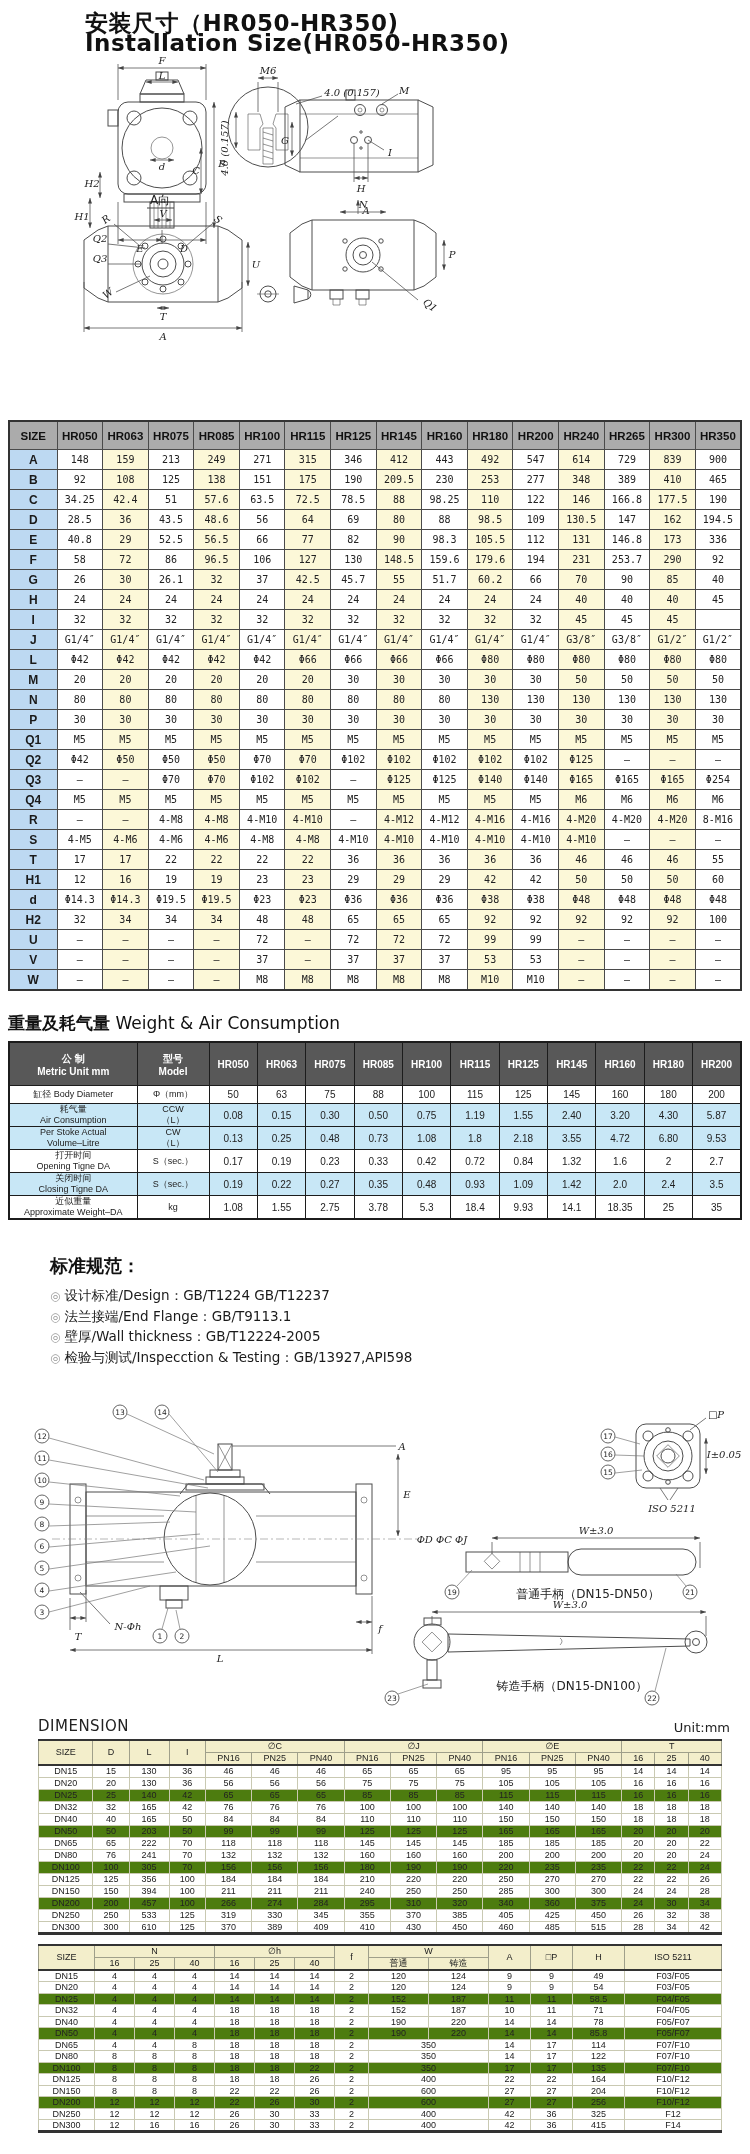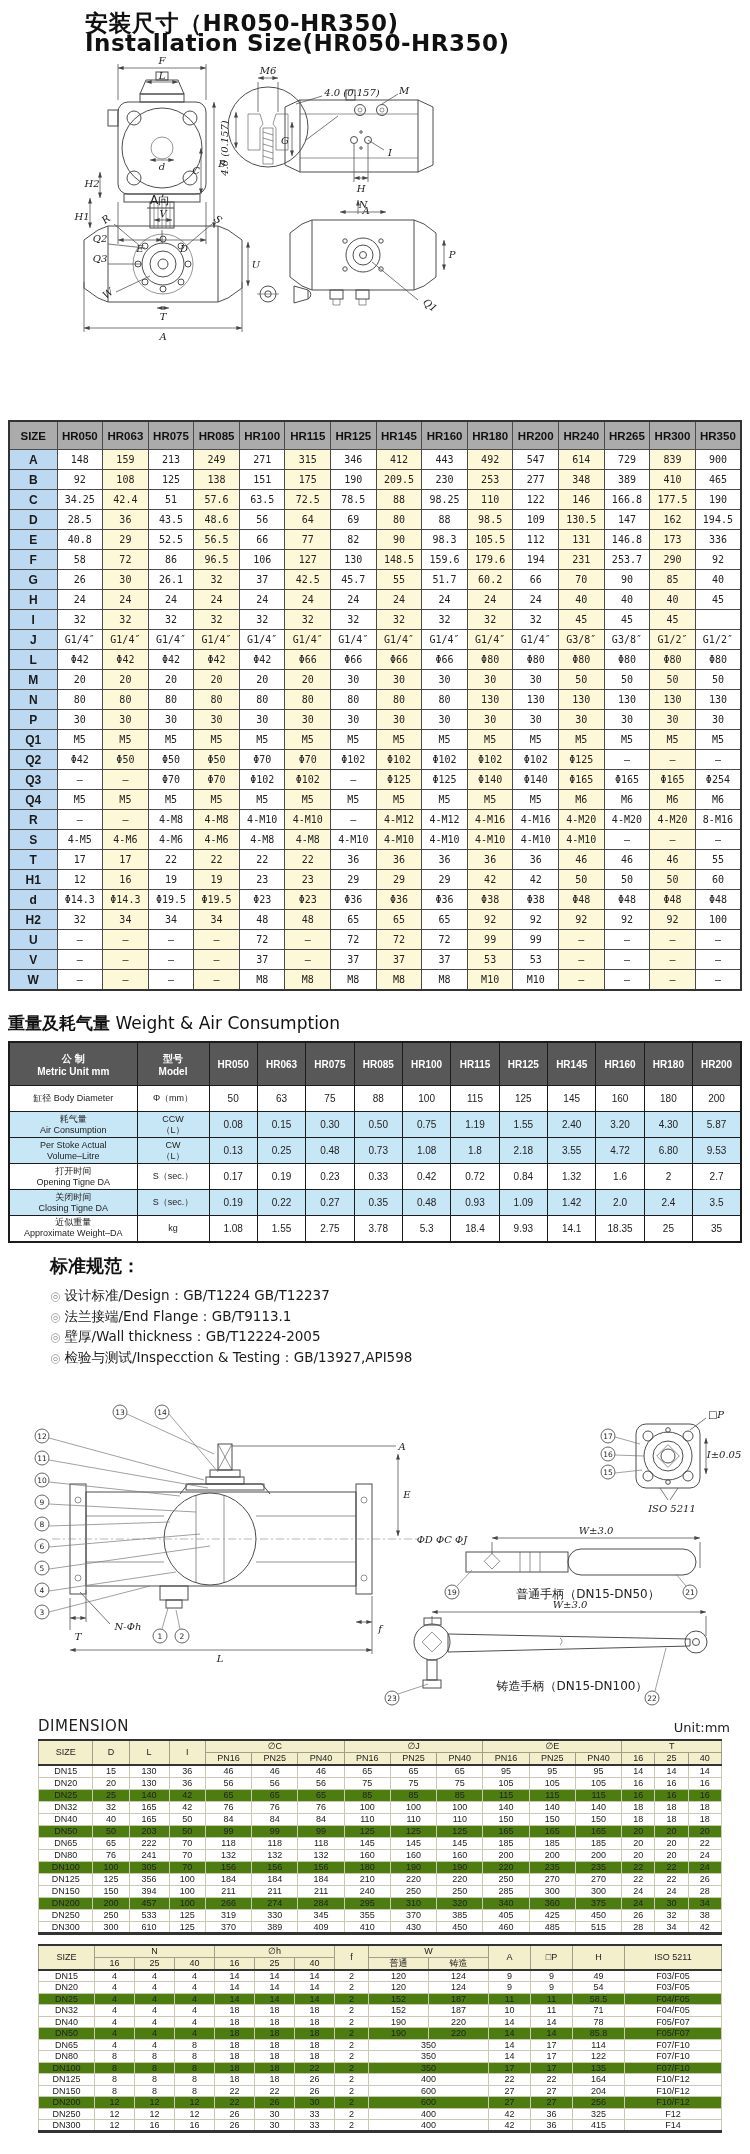--- a/index.html
+++ b/index.html
@@ -17,21 +17,21 @@
   #install-table td.y{background:#fcf8d8;}
   
   .weight-title{position:absolute;left:8px;top:1012px;font-size:17px;color:#111;}
   .weight-title .cn{font-weight:700;}
   #weight-table{position:absolute;left:8px;top:1041px;width:734px;border-collapse:collapse;
                 table-layout:fixed;border:2px solid #1c1c1c;}
   #weight-table th,#weight-table td{border:1px solid #1c1c1c;text-align:center;padding:0;}
   #weight-table thead th{background:#585858;color:#fff;height:42px;font:bold 10px "Liberation Sans",sans-serif;}
   #weight-table thead th.lblc,#weight-table thead th.unitc{font-size:10px;}
   #weight-table tbody th{background:transparent;font:9px "Liberation Sans",sans-serif;line-height:11px;color:#222;font-weight:400;}
-  #weight-table tbody tr{height:26px;background:#fff;}
+  #weight-table tbody tr{height:18px;background:#fff;}
   #weight-table tbody tr.blue{background:#c8e7f6;margin-top:43px;}
   #weight-table td{font:10px "Liberation Sans",sans-serif;color:#222;}
   
   .std-title{position:absolute;left:50px;top:1254px;font-size:18px;font-weight:700;color:#111;}
   #std-list{position:absolute;left:50px;top:1286px;}
   .std-item{font-size:13.5px;line-height:19.5px;color:#1a1a1a;}
   .bullet{color:#9a9a9a;margin-right:4px;font-size:12px;}
   
   .dim-heading{position:absolute;left:38px;top:1717px;font-size:15px;color:#222;letter-spacing:0.5px;}
   .unit-label{position:absolute;right:20px;top:1720px;font-size:13px;color:#222;}

